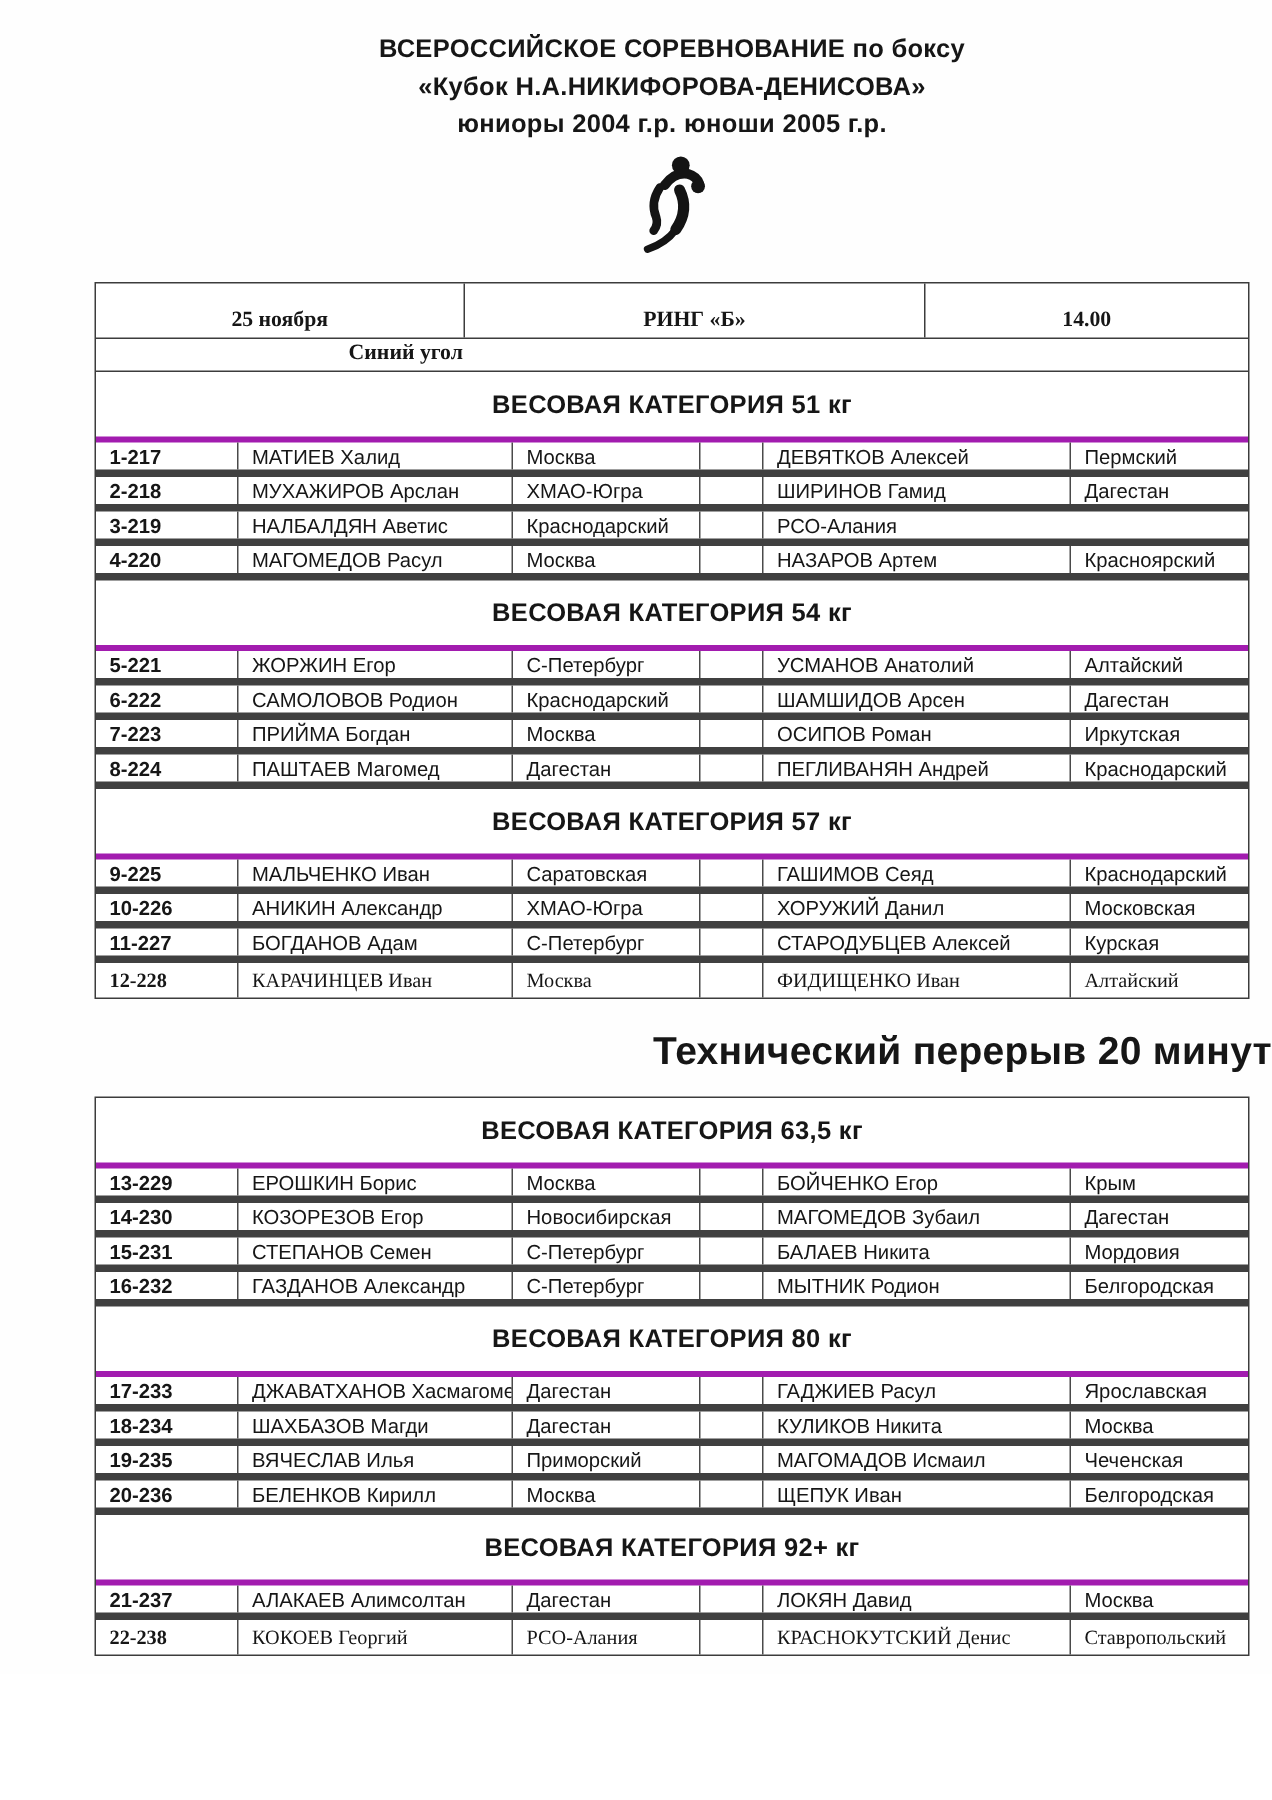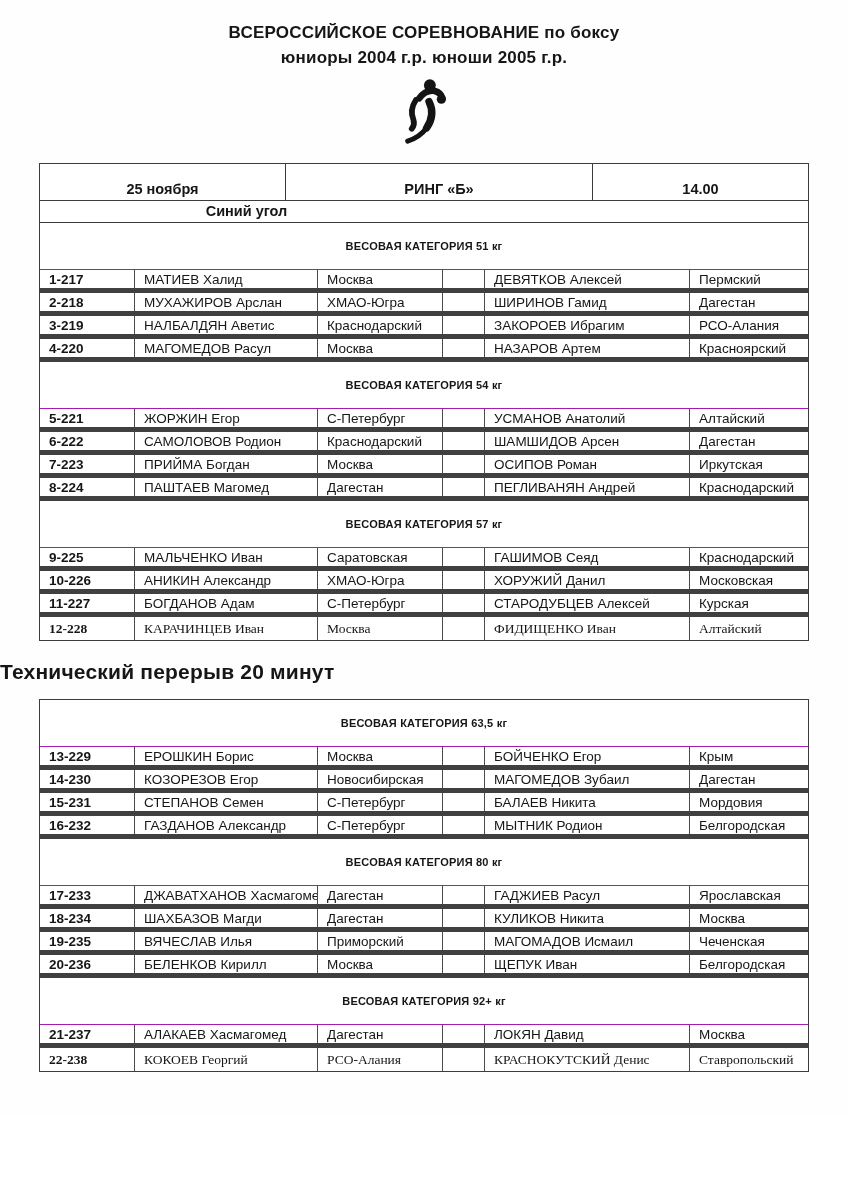--- a/index.html
+++ b/index.html
@@ -2,21 +2,21 @@
 <html><head>
 <meta charset="utf-8">
 <style>
   * { margin:0; padding:0; box-sizing:border-box; }
   html,body { width:848px; height:1200px; background:#ffffff; overflow:hidden; }
   body {
     font-family:"Liberation Sans", sans-serif;
     color:#161616;
     -webkit-font-smoothing:antialiased;
   }
-  .page { position:relative; width:848px; height:1116px; background:#fefefe; }
+  .page { position:relative; width:848px; height:1116px; background:#fefefe;padding-left:48px; }
 
   
   .doc-title {
     padding-top:20px;
     text-align:center;
     font-weight:bold;
     font-size:17px;
     line-height:25px;
     letter-spacing:.2px;
   }
@@ -34,28 +34,29 @@
   }
   .sched-table.first { margin-top:9px; }
 
   .row { display:grid; border-bottom:1px solid #3c3c3c; }
   .info-row { grid-template-columns:246px 307px 1fr; height:37px; }
   .corner-row { grid-template-columns:413px 1fr; height:22px; }
   .info-row .cell, .corner-row .cell {
     display:flex; justify-content:center; align-items:flex-end;
     font-weight:bold; font-size:14.5px; padding-bottom:3px;
     border-right:1px solid #3c3c3c;
+    font-family:Liberation Serif, serif;
   }
   .info-row .cell:last-child, .corner-row .cell:last-child { border-right:none; }
 
   .section-title {
     height:47px;
     display:flex; justify-content:center; align-items:center;
-    font-weight:bold; font-size:11px;
-    border-bottom:1px solid #a21caf;
+    font-weight:bold; font-size:17px;
+    border-bottom:4px solid #a21caf;
     letter-spacing:.2px;
   }
   .bout-row {
     display:grid;
     grid-template-columns:95px 183px 125px 42px 205px 1fr;
     height:23px;
     border-bottom:5px solid #404040;
   }
   .bout-row .cell {
     display:flex; align-items:center;
@@ -64,34 +65,35 @@
     border-right:1px solid #4a4a4a;
     white-space:nowrap; overflow:hidden;
   }
   .bout-row .cell:last-child { border-right:none; }
   .bout-row .c-no { font-weight:bold; }
   .bout-row .c-gap { padding:0; }
   .sections-wrap .section:last-child .bout-row:last-child { border-bottom:none;font-family:Liberation Serif, serif; }
 
   
   .break {
-    text-align:left;
-    font-size:21px;
+    text-align:right;
+    font-size:26px;
     font-weight:bold;
     margin:19px 0 15px 0;
     letter-spacing:.2px;
   }
 </style>
 </head>
 <body>
 
 <div class="page">
 
   <header class="doc-title">
     <div>ВСЕРОССИЙСКОЕ СОРЕВНОВАНИЕ по боксу</div>
+    <div>«Кубок Н.А.НИКИФОРОВА-ДЕНИСОВА»</div>
     <div>юниоры 2004 г.р. юноши 2005 г.р.</div>
   </header>
 
   <div class="pictogram">
     <svg viewBox="0 0 100 90" xmlns="http://www.w3.org/2000/svg" fill="none" stroke="#141414" stroke-linecap="round">
       <circle cx="57" cy="10" r="7.2" fill="#141414" stroke="none"></circle>
       <path d="M44 26 Q52 15 63 17 Q70 19 72 25" stroke-width="8"></path>
       <circle cx="71" cy="27" r="5.6" fill="#141414" stroke="none"></circle>
       <path d="M40 28 Q32 40 37 52 Q39 58 35 63" stroke-width="7"></path>
       <path d="M56 30 Q64 46 53 62" stroke-width="9"></path>
@@ -128,21 +130,20 @@
       <div class="cell c-gap"></div>
       <div class="cell c-name">ШИРИНОВ Гамид</div>
       <div class="cell c-region">Дагестан</div>
     </div>
 
     <div class="bout-row">
       <div class="cell c-no">3-219</div>
       <div class="cell c-name">НАЛБАЛДЯН Аветис</div>
       <div class="cell c-region">Краснодарский</div>
       <div class="cell c-gap"></div>
-      <div class="cell c-name">ЗАКОРОЕВ Ибрагим</div>
       <div class="cell c-region">РСО-Алания</div>
     </div>
 
     <div class="bout-row">
       <div class="cell c-no">4-220</div>
       <div class="cell c-name">МАГОМЕДОВ Расул</div>
       <div class="cell c-region">Москва</div>
       <div class="cell c-gap"></div>
       <div class="cell c-name">НАЗАРОВ Артем</div>
       <div class="cell c-region">Красноярский</div>
@@ -318,21 +319,21 @@
       <div class="cell c-region">Белгородская</div>
     </div>
   </div>
     </div>
 
     <div class="section">
       <div class="section-title">ВЕСОВАЯ КАТЕГОРИЯ 92+ кг</div>
       <div class="bouts">
     <div class="bout-row">
       <div class="cell c-no">21-237</div>
-      <div class="cell c-name">АЛАКАЕВ Хасмагомед</div>
+      <div class="cell c-name">АЛАКАЕВ Алимсолтан</div>
       <div class="cell c-region">Дагестан</div>
       <div class="cell c-gap"></div>
       <div class="cell c-name">ЛОКЯН Давид</div>
       <div class="cell c-region">Москва</div>
     </div>
 
     <div class="bout-row">
       <div class="cell c-no">22-238</div>
       <div class="cell c-name">КОКОЕВ Георгий</div>
       <div class="cell c-region">РСО-Алания</div>

